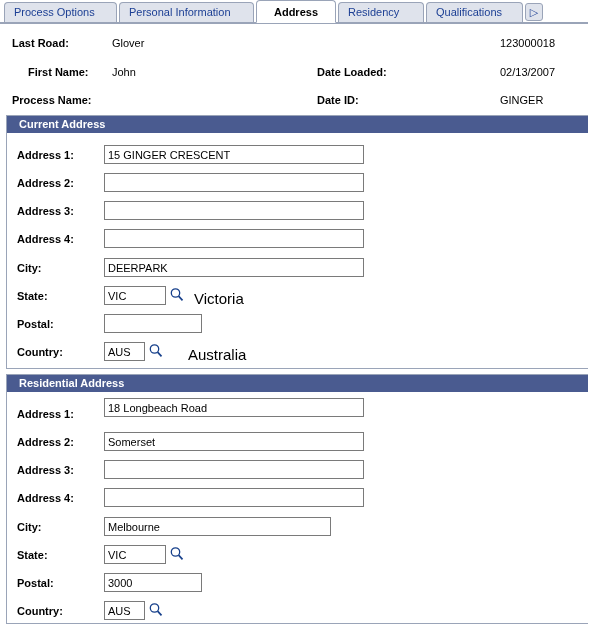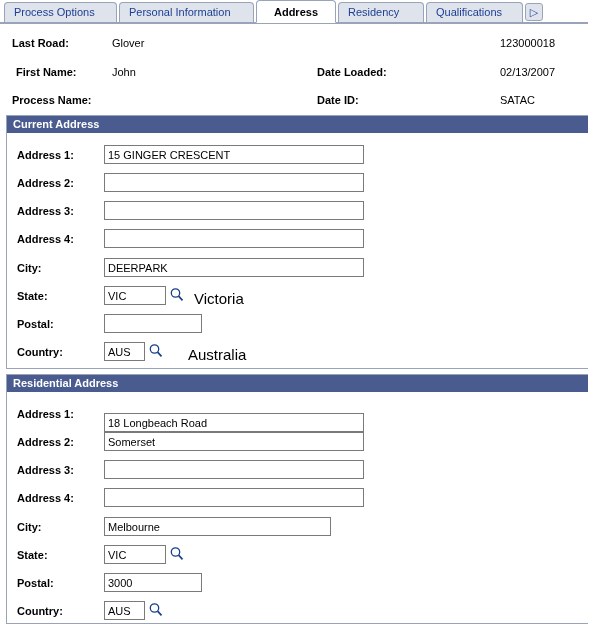--- a/index.html
+++ b/index.html
@@ -100,21 +100,21 @@
     position: absolute;
     left: 0;
     top: 0;
     right: 0;
     height: 17px;
     background: #4a5b90;
     color: #ffffff;
     font-size: 11px;
     font-weight: bold;
     line-height: 17px;
-    padding-left: 6px;
+    padding-left: 12px;
     box-sizing: border-box;
   }
 
   .fld-label {
     position: absolute;
     font-size: 11px;
     font-weight: bold;
     color: #000000;
     white-space: nowrap;
   }
@@ -171,33 +171,33 @@
     <div class="tab" style="left:426px;width:97px;">
       <span>Qualifications</span>
     </div>
 
     <div class="tab-arrow" style="left:525px;">▷</div>
   </div>
 
   <div class="hdr-label" style="left:12px;top:37px;">Last Road:</div>
   <div class="hdr-value" style="left:112px;top:37px;">Glover</div>
 
-  <div class="hdr-label" style="left:16px;top:66px;">First Name:</div>
+  <div class="hdr-label" style="left:28px;top:66px;">First Name:</div>
   <div class="hdr-value" style="left:112px;top:66px;">John</div>
 
   <div class="hdr-label" style="left:12px;top:94px;">Process Name:</div>
   <div class="hdr-value" style="left:112px;top:94px;"></div>
 
   <div class="hdr-value" style="left:500px;top:37px;">123000018</div>
 
   <div class="hdr-label" style="left:317px;top:66px;">Date Loaded:</div>
   <div class="hdr-value" style="left:500px;top:66px;">02/13/2007</div>
 
   <div class="hdr-label" style="left:317px;top:94px;">Date ID:</div>
-  <div class="hdr-value" style="left:500px;top:94px;">SATAC</div>
+  <div class="hdr-value" style="left:500px;top:94px;">GINGER</div>
 
   <div class="grpbox" style="left:6px;top:115px;width:600px;height:254px;">
     <div class="grphdr">Current Address</div>
 
     <div class="fld-label" style="left:10px;top:33px;">Address 1:</div>
     <input class="txt" style="left: 97px; top: 29px; width: 260px;" value="15 GINGER CRESCENT">
 
     <div class="fld-label" style="left:10px;top:61px;">Address 2:</div>
     <input class="txt" style="left: 97px; top: 57px; width: 260px;" value="">
 
@@ -231,21 +231,21 @@
         <line x1="9.6" y1="9.2" x2="13.5" y2="13.3" stroke="#17408b" stroke-width="1.7"></line>
       </svg>
     </span>
     <div class="fld-text" style="left:181px;top:230px;">Australia</div>
   </div>
 
   <div class="grpbox" style="left:6px;top:374px;width:600px;height:250px;">
     <div class="grphdr">Residential Address</div>
 
     <div class="fld-label" style="left:10px;top:33px;">Address 1:</div>
-    <input class="txt" style="left: 97px; top: 38px; width: 260px;" value="18 Longbeach Road">
+    <input class="txt" style="left: 97px; top: 23px; width: 260px;" value="18 Longbeach Road">
 
     <div class="fld-label" style="left:10px;top:61px;">Address 2:</div>
     <input class="txt" style="left: 97px; top: 57px; width: 260px;" value="Somerset">
 
     <div class="fld-label" style="left:10px;top:89px;">Address 3:</div>
     <input class="txt" style="left: 97px; top: 85px; width: 260px;" value="">
 
     <div class="fld-label" style="left:10px;top:117px;">Address 4:</div>
     <input class="txt" style="left: 97px; top: 113px; width: 260px;" value="">
 

